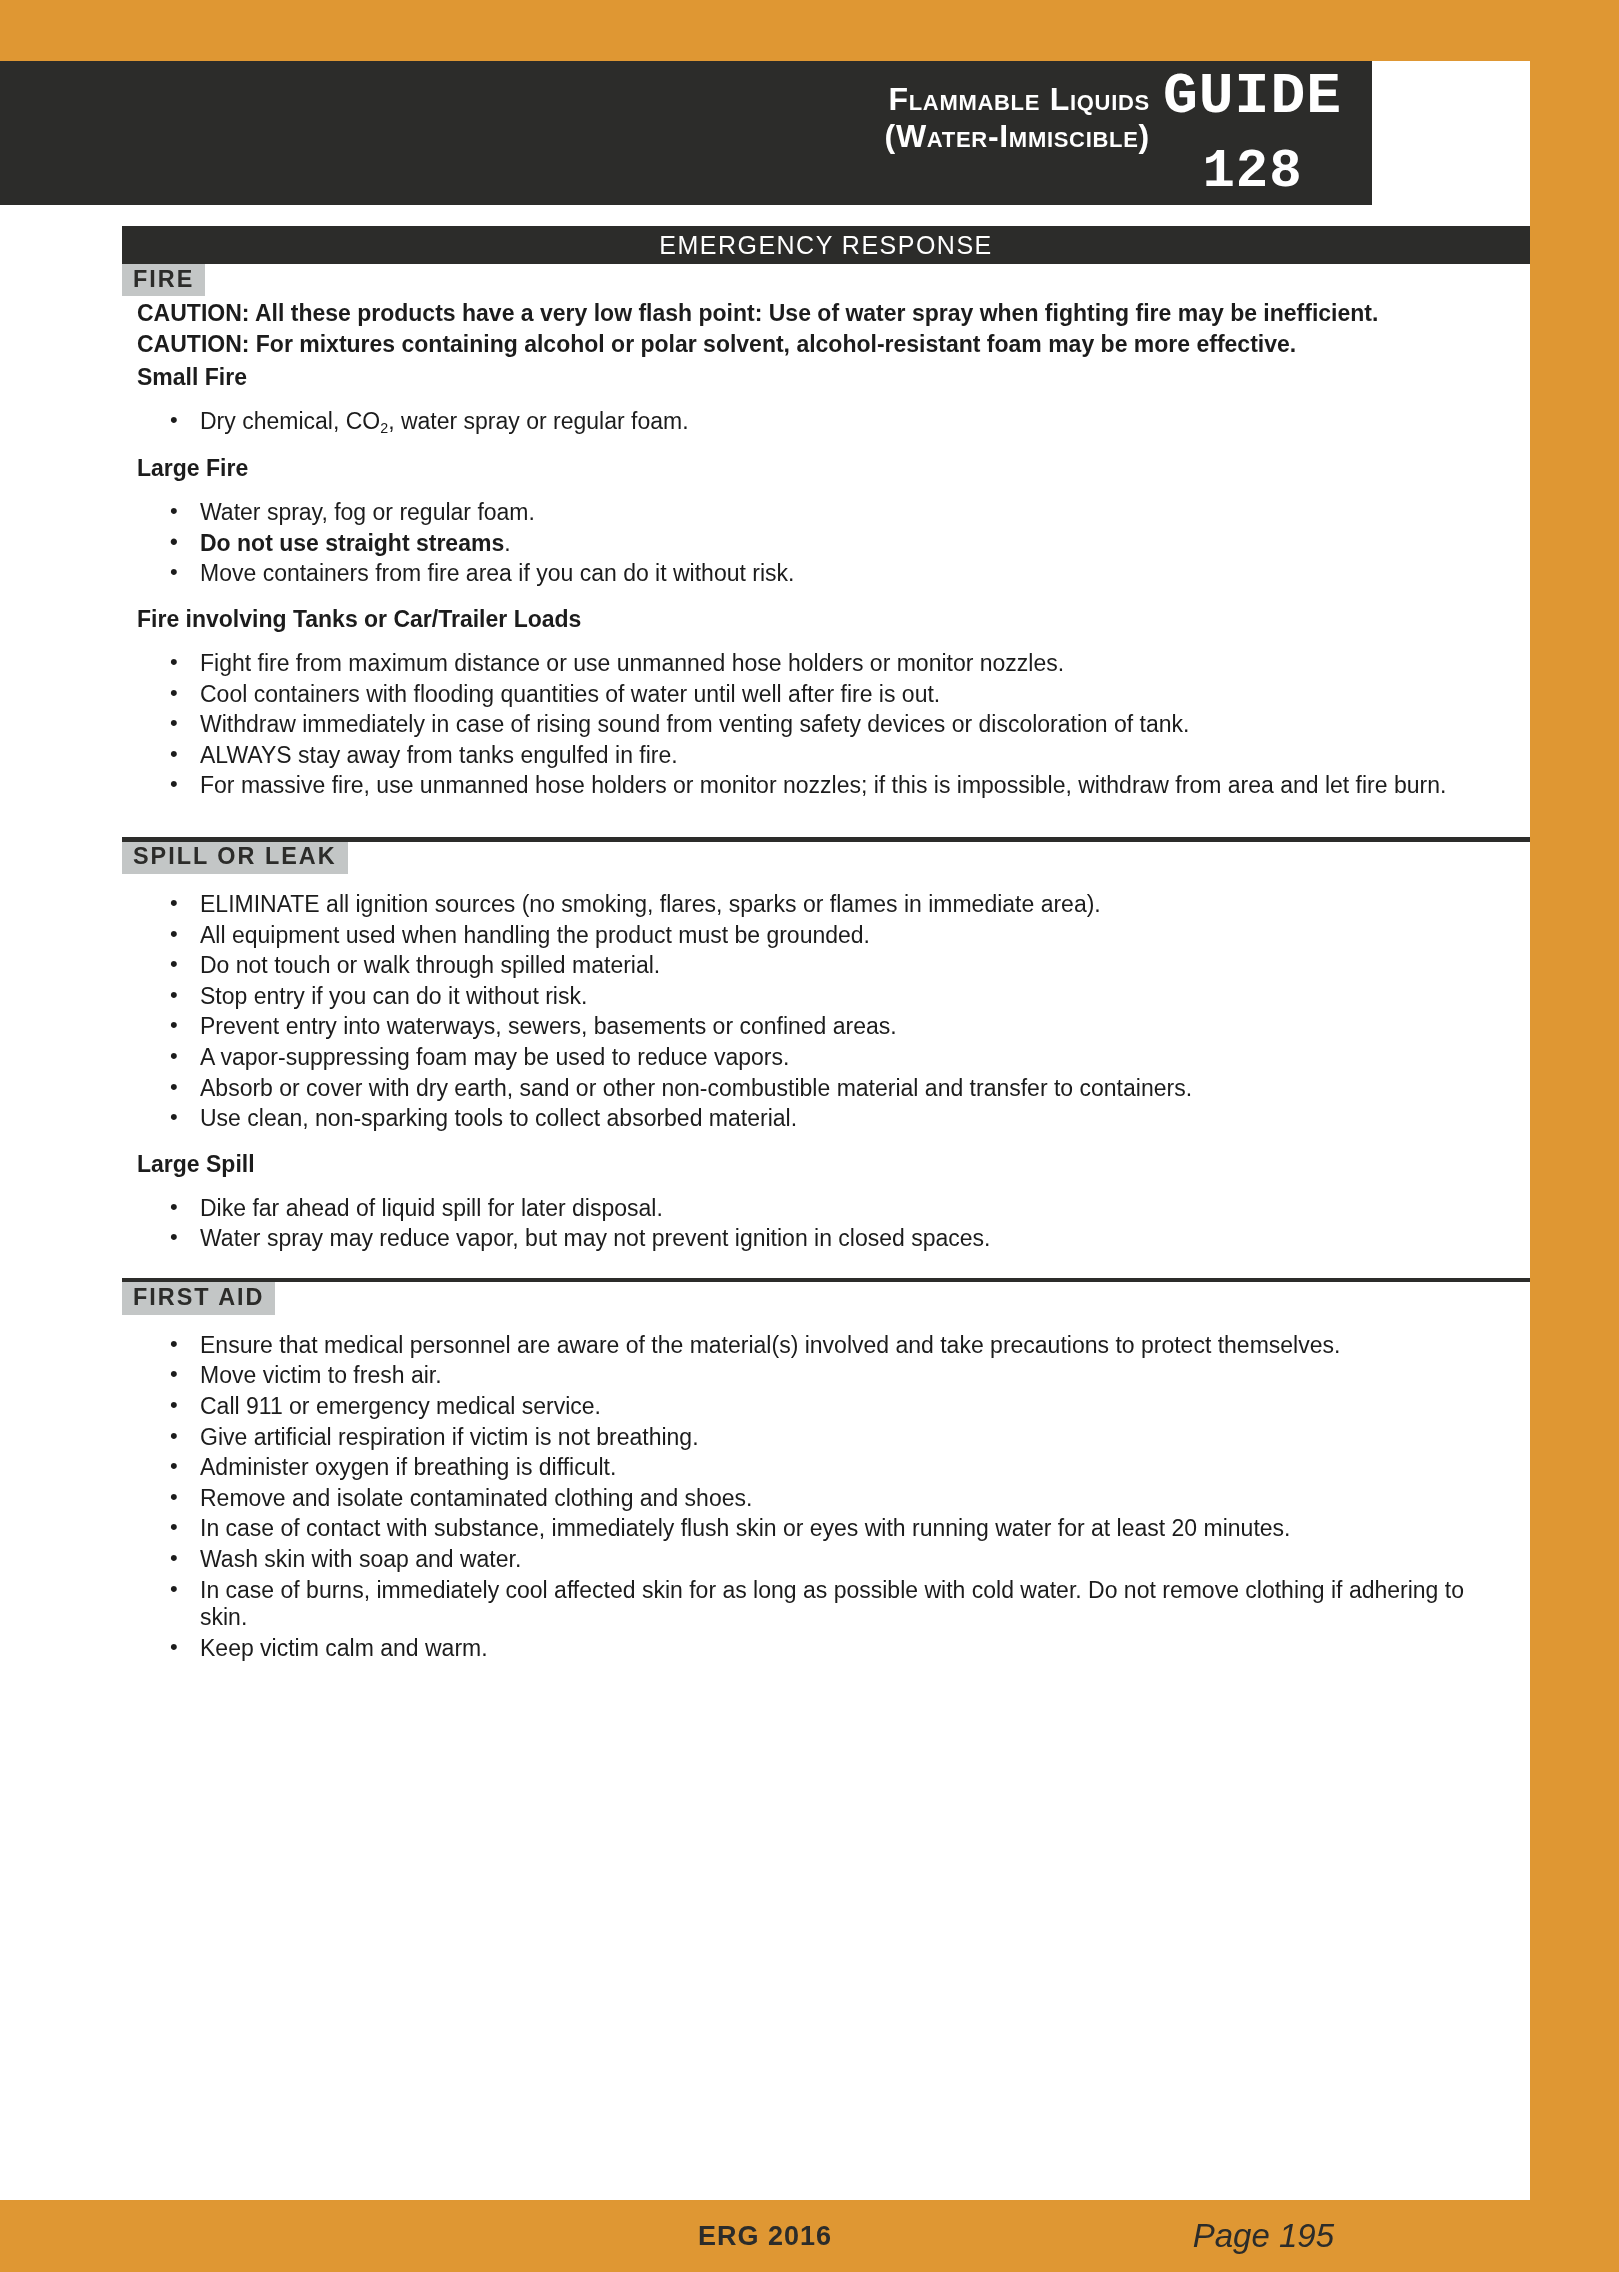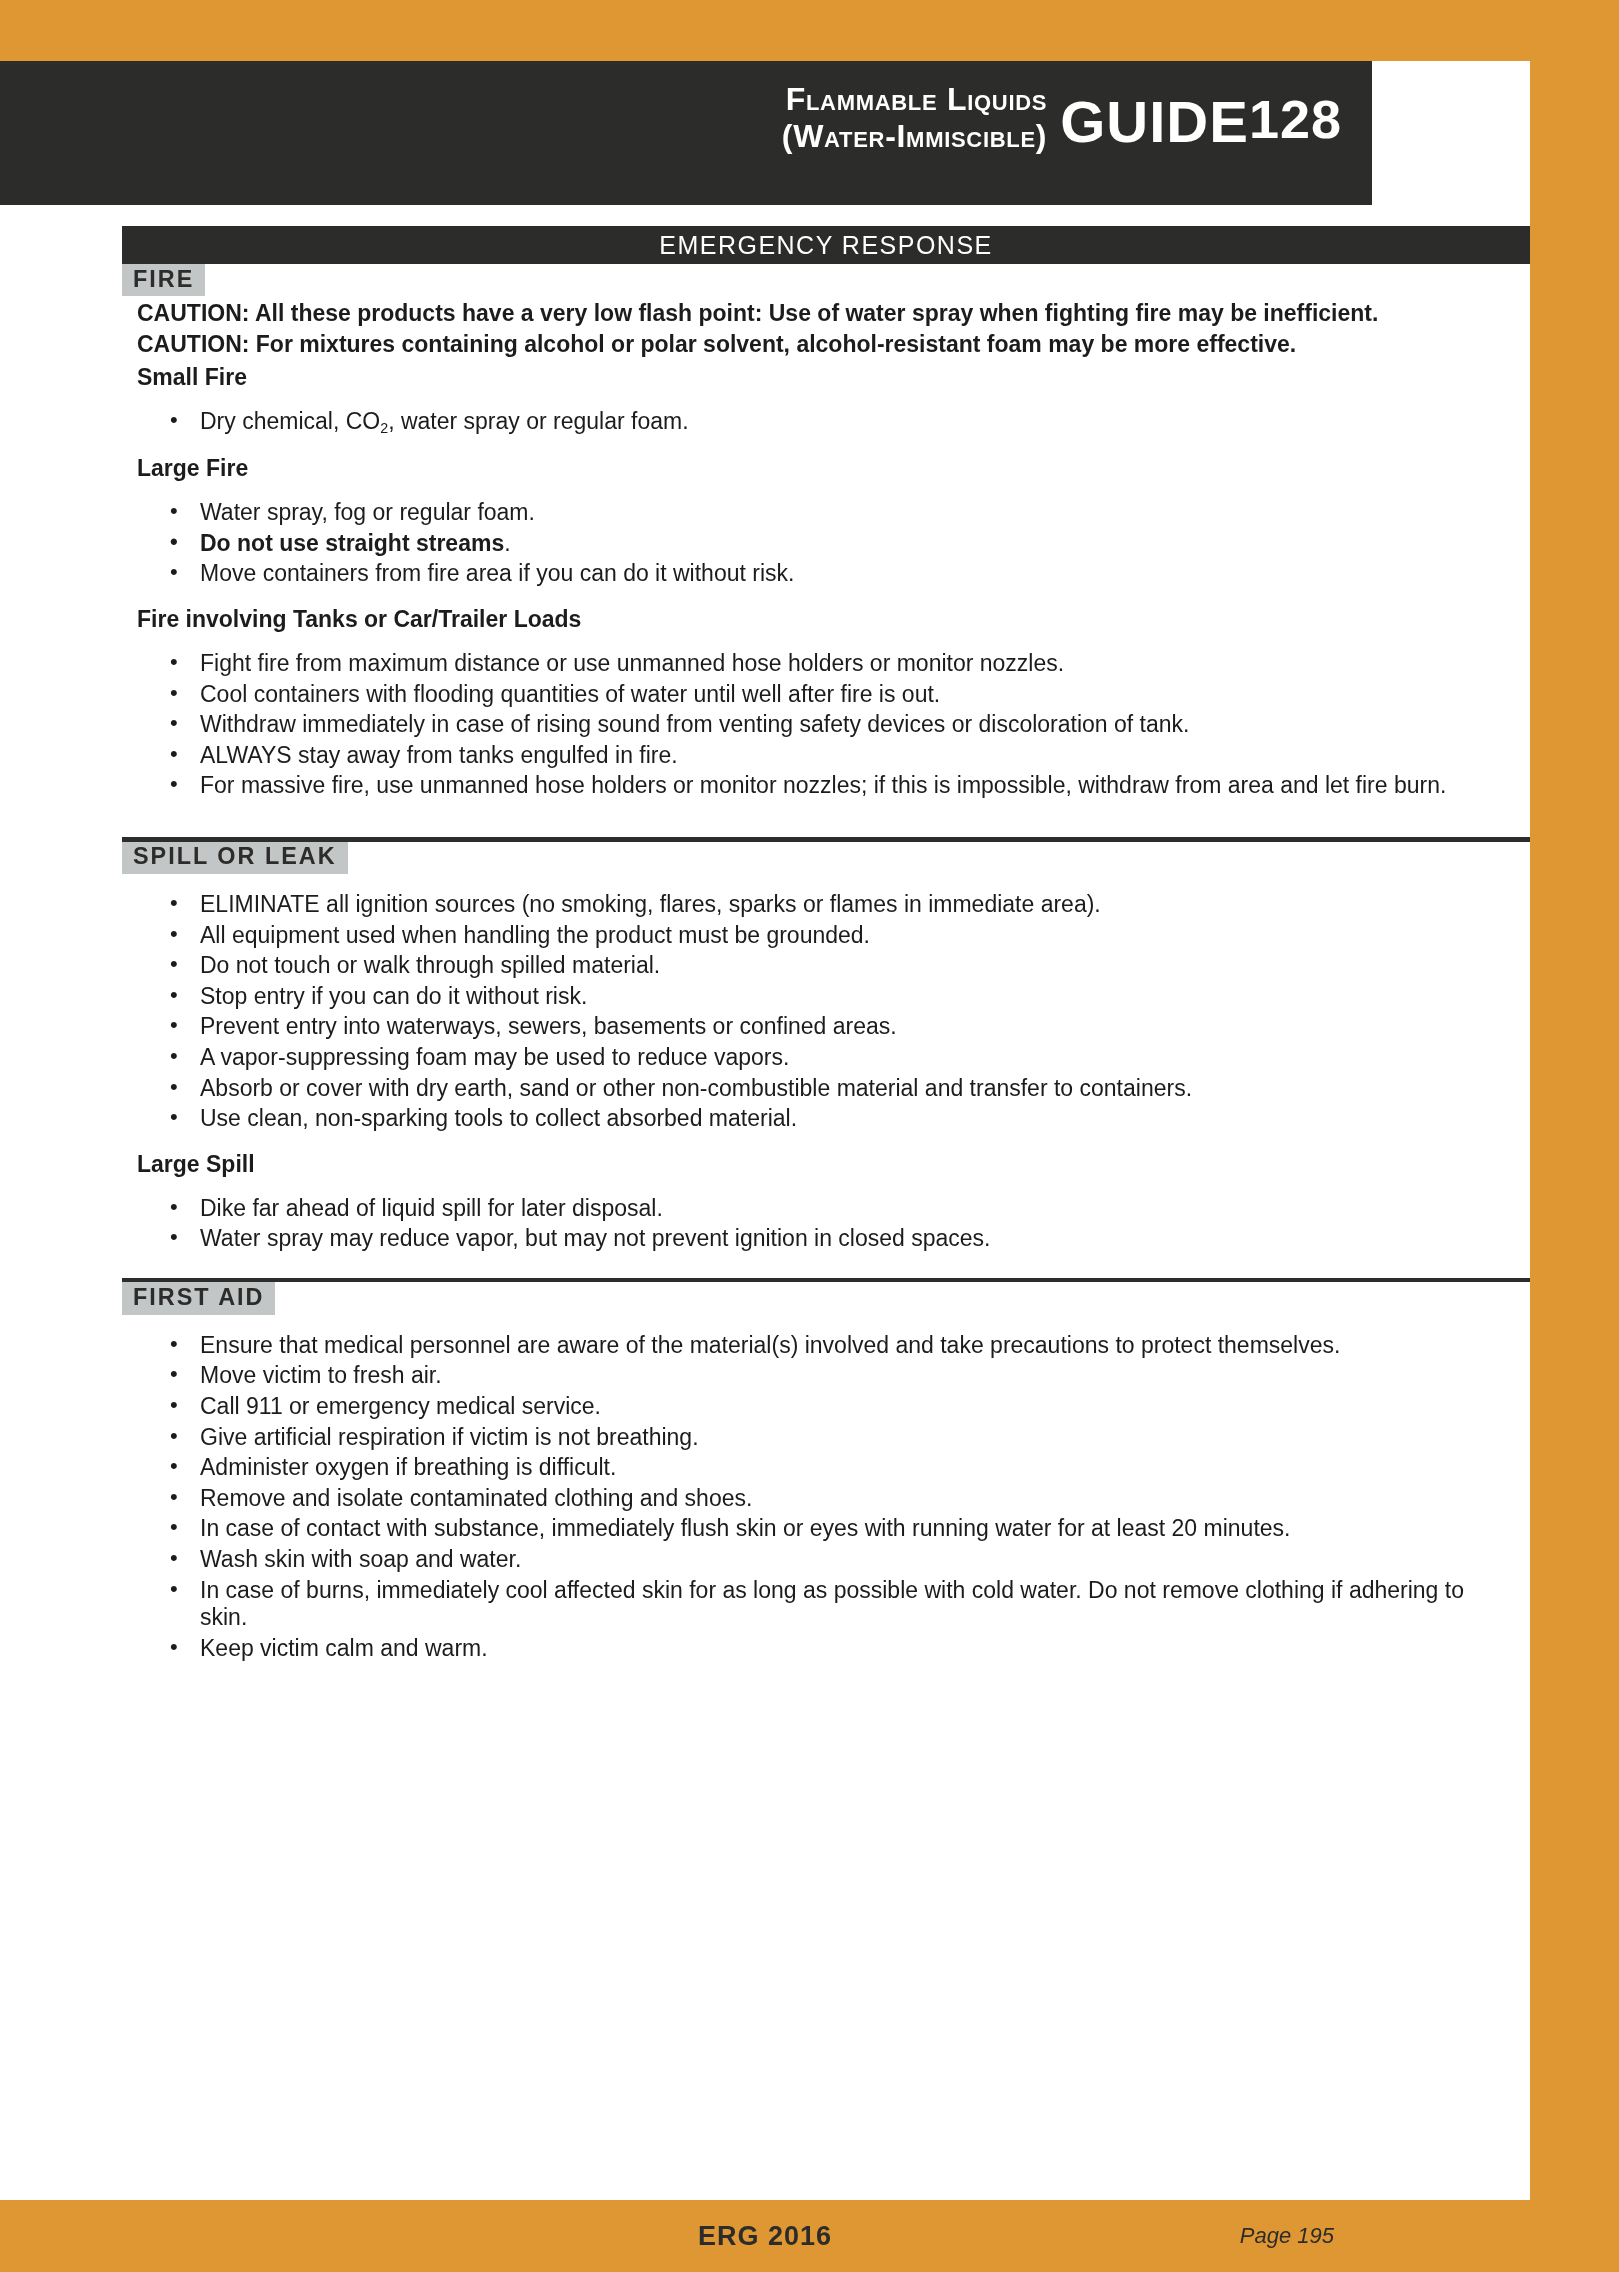--- a/index.html
+++ b/index.html
@@ -68,24 +68,26 @@
     font-weight: bold;
     font-size: 32px;
     line-height: 1.16;
     letter-spacing: 0.7px;
     white-space: nowrap;
     font-variant: small-caps;
     text-transform: capitalize;
   }
   .guide-numblock {
     display: flex;
-    align-items: flex-end;
+    flex-direction: column;
+    align-items: center;
     justify-content: center;
     color: #ffffff;
     min-width: 159px;
+    font-family: Liberation Mono, monospace;
   }
   .guide-word {
     font-size: 58px;
     font-weight: bold;
     line-height: 0.92;
     letter-spacing: 1px;
   }
   .guide-number {
     font-size: 54px;
     font-weight: bold;
@@ -202,21 +204,21 @@
     font-weight: bold;
     letter-spacing: 1px;
   }
   .footer-page {
     position: absolute;
     right: 98px;
     top: 0;
     height: 72px;
     display: flex;
     align-items: center;
-    font-size: 22px;
+    font-size: 33px;
     font-style: italic;
   }
 </style>
 </head>
 <body>
 
 <div id="page">
 
   <div class="orange-top"></div>
   <div class="orange-right"></div>

